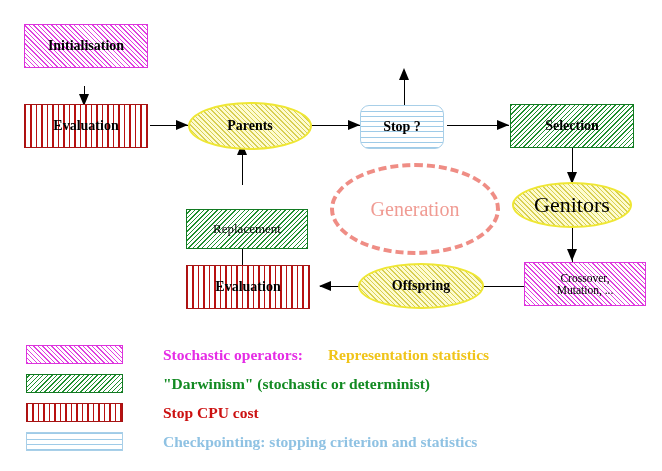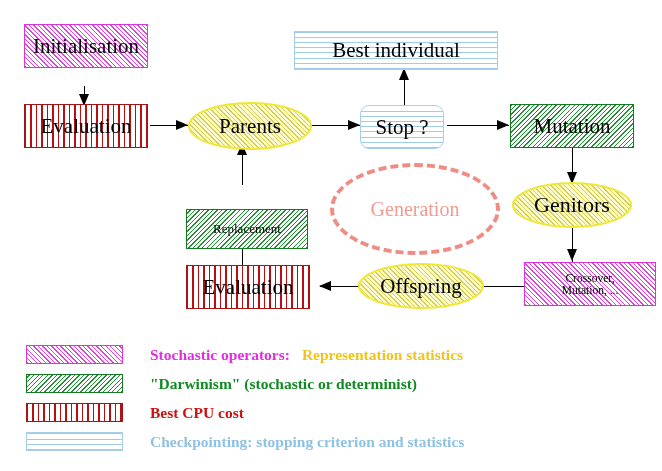--- a/index.html
+++ b/index.html
@@ -129,41 +129,42 @@
     border-bottom: 5.5px solid transparent;
     border-right: 12px solid #000000;
   }
 
   
   #legend { position: absolute; left: 0; top: 0; width: 662px; height: 471px; }
   .legend-row {
     position: absolute;
     display: flex;
     align-items: center;
+    gap: 13px;
   }
   .swatch {
     width: 97px;
     height: 19px;
     box-sizing: border-box;
     flex: none;
   }
   .legend-text {
     margin-left: 27px;
     font-weight: bold;
     font-size: 15.5px;
     white-space: pre;
   }
   .lt-magenta { color: #e52ce5; }
   .lt-gold    { color: #f0c419; }
   .lt-green   { color: #128a22; }
   .lt-red     { color: #cc1111; }
   .lt-blue    { color: #8fc2e3; }
 
   
-  .t-big   { font-size: 21px; }
+  .t-big   { font-size: 14px; font-weight: bold; }
   .t-med   { font-size: 22px; }
   .t-small { font-size: 13px; }
   .t-tiny  { font-size: 11.5px; }
 </style>
 </head>
 <body>
 
 <div id="canvas">
 
   <div class="line-v" style="left:84px; top:86px; height:22px;"></div>
@@ -204,45 +205,42 @@
   </div>
 
   <div class="node hatch-red t-big" style="left:24px; top:104px; width:124px; height:44px;">
     <span>Evaluation</span>
   </div>
 
   <div class="node hatch-yellow ellipse t-big" style="left:188px; top:102px; width:124px; height:48px;">
     <span>Parents</span>
   </div>
 
-  <div class="node hatch-blue t-big" style="left:294px; top:31px; width:204px; height:39px;">
-    <span>Best individual</span>
-  </div>
 
   <div class="node hatch-blue rounded t-big" style="left:360px; top:105px; width:84px; height:44px;">
     <span>Stop ?</span>
   </div>
 
   <div class="node hatch-green t-big" style="left:510px; top:104px; width:124px; height:44px;">
-    <span>Mutation</span>
+    <span>Selection</span>
   </div>
 
   <div class="node hatch-green t-small" style="left:186px; top:185px; width:122px; height:40px;margin-top:24px;">
     <span>Replacement</span>
   </div>
 
   <div class="dashed-ellipse" style="left:330px; top:163px; width:170px; height:92px;">
     <span class="gen-label">Generation</span>
   </div>
 
   <div class="node hatch-yellow ellipse t-med" style="left:512px; top:182px; width:120px; height:46px;">
     <span>Genitors</span>
   </div>
 
-  <div class="node hatch-magenta t-tiny" style="left:524px; top:262px; width:132px; height:44px;">
+  <div class="node hatch-magenta t-tiny" style="left:524px; top:262px; width:122px; height:44px;">
     <span>Crossover,
 Mutation, ...</span>
   </div>
 
   <div class="node hatch-red t-big" style="left:186px; top:265px; width:124px; height:44px;">
     <span>Evaluation</span>
   </div>
 
   <div class="node hatch-yellow ellipse t-big" style="left:358px; top:263px; width:126px; height:46px;">
     <span>Offspring</span>
@@ -256,21 +254,21 @@
       <div class="legend-text lt-gold" style="margin-left:12px;">Representation statistics</div>
     </div>
 
     <div class="legend-row" style="left:26px; top:374px;">
       <div class="swatch hatch-green"></div>
       <div class="legend-text lt-green">"Darwinism" (stochastic or determinist)</div>
     </div>
 
     <div class="legend-row" style="left:26px; top:403px;">
       <div class="swatch hatch-red"></div>
-      <div class="legend-text lt-red">Best CPU cost</div>
+      <div class="legend-text lt-red">Stop CPU cost</div>
     </div>
 
     <div class="legend-row" style="left:26px; top:432px;justify-content:flex-end;">
       <div class="swatch hatch-blue"></div>
       <div class="legend-text lt-blue">Checkpointing: stopping criterion and statistics</div>
     </div>
 
   </div>
 
 </div>

